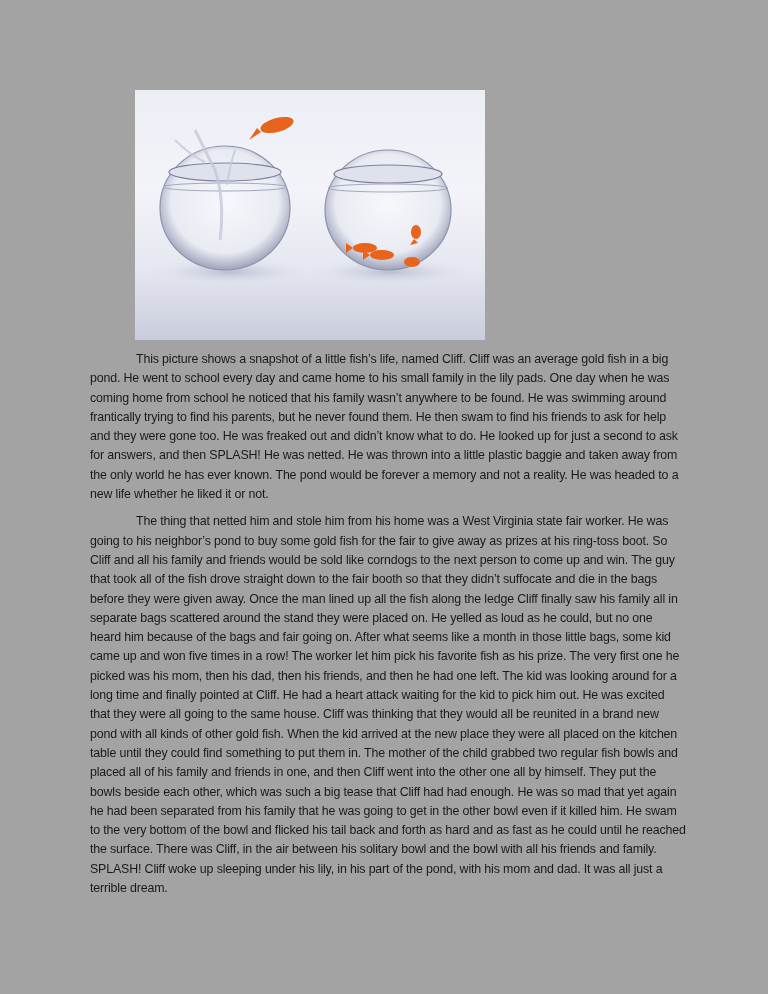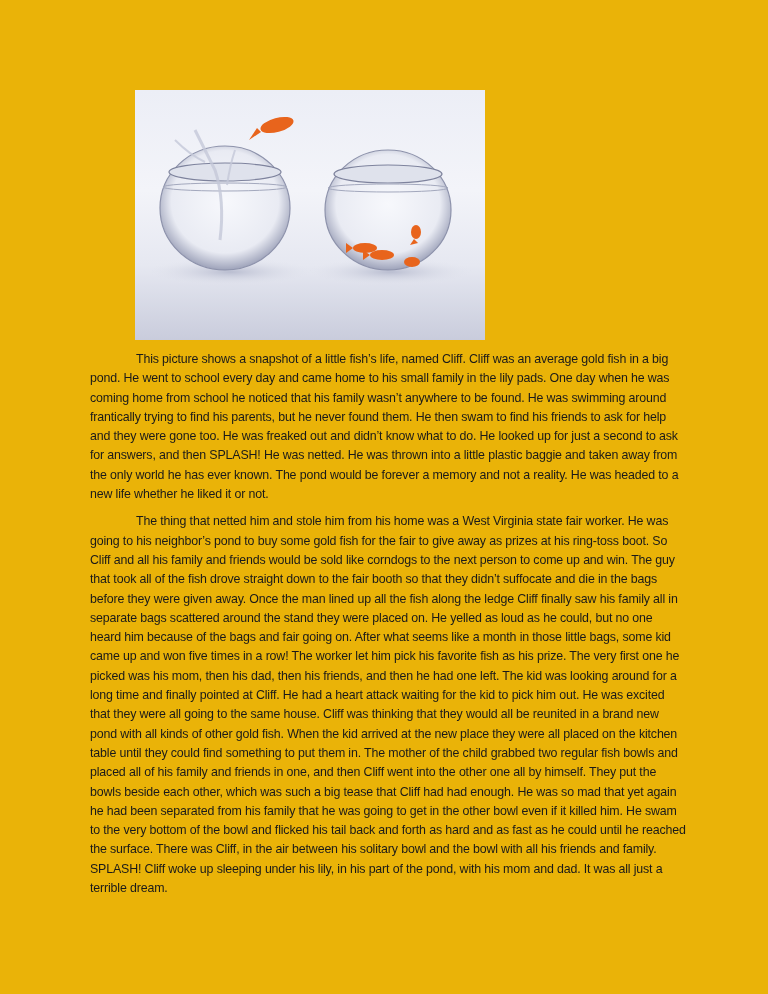--- a/index.html
+++ b/index.html
@@ -1,17 +1,17 @@
 <!DOCTYPE html>
 <html><head>
 <meta charset="utf-8">
 <style>
   html, body { margin: 0; padding: 0; background: #ffffff; }
   body { width: 768px; height: 994px; position: relative; overflow: hidden; font-family: "Liberation Sans", sans-serif; }
-  .page { position: absolute; left: 0; top: 0; width: 768px; height: 994px; background: #eab308; }
+  .page { position: absolute; left: 0; top: 0; width: 768px; height: 994px; background: #a3a3a3; }
   .photo {
     position: absolute; left: 135px; top: 90px; width: 350px; height: 250px;
     background: linear-gradient(180deg, #eceef6 0%, #f3f4f9 40%, #e6e8f1 70%, #c9ccdc 100%);
     overflow: hidden;
   }
   .photo svg { position: absolute; left: 0; top: 0; }
   .body-text {
     position: absolute; left: 90px; top: 350px; width: 596px;
     font-family: "Liberation Sans", sans-serif; font-size: 12.4px; line-height: 19.3px; color: #1a1a1a;
     letter-spacing: -0.15px;

